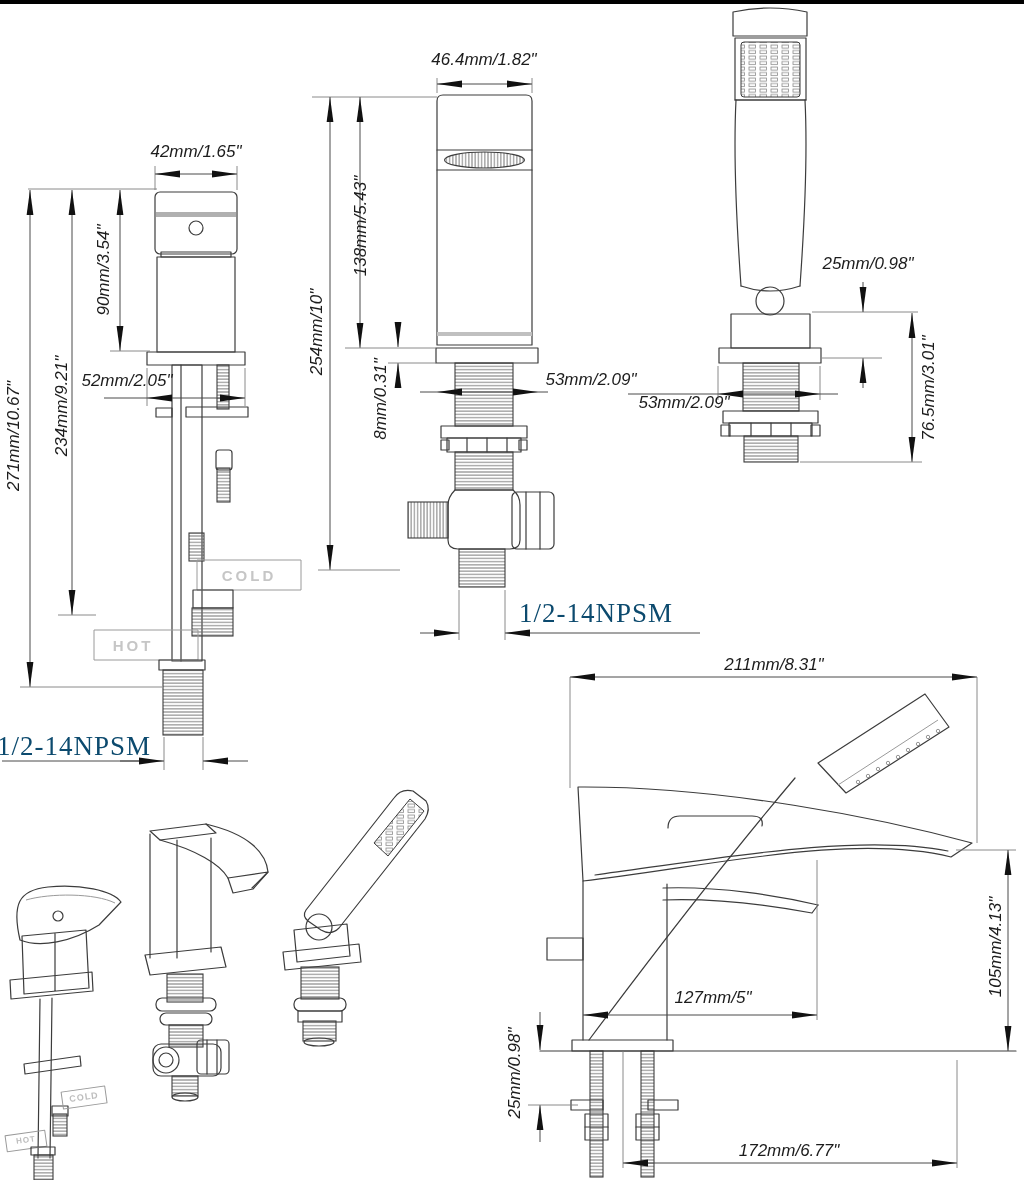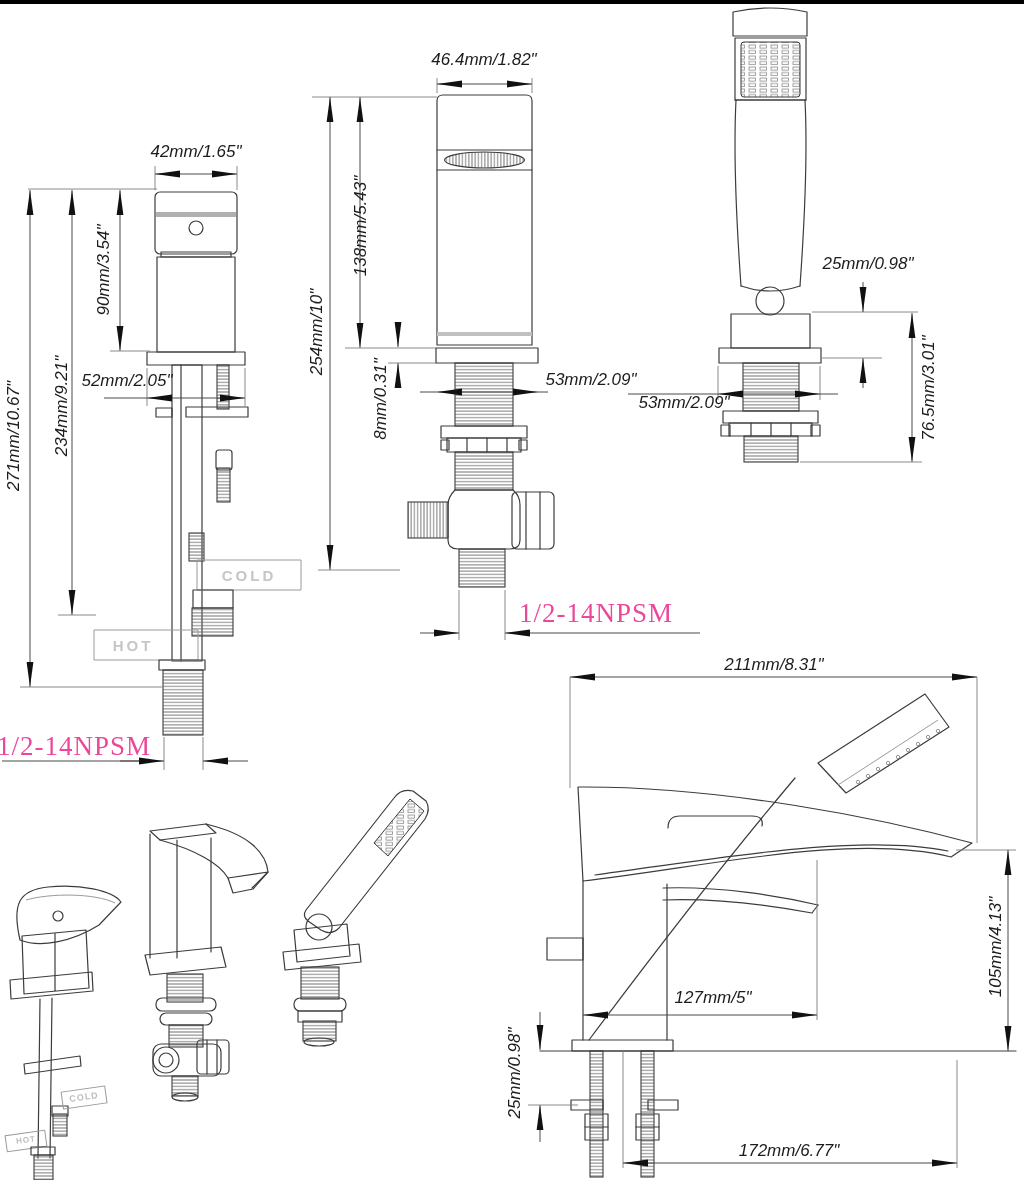--- a/index.html
+++ b/index.html
@@ -9,21 +9,21 @@
   .ln  { fill:none; stroke:#3c3c3c; stroke-width:1.2; stroke-linejoin:round; stroke-linecap:round; }
   .lt  { fill:none; stroke:#9a9a9a; stroke-width:1; stroke-linejoin:round; }
   .th  { fill:url(#thr);  stroke:#3c3c3c; stroke-width:1.1; }
   .tv  { fill:url(#thrv); stroke:#3c3c3c; stroke-width:1.1; }
   .dl  { fill:none; stroke:#4a4a4a; stroke-width:1; }
   .xl  { fill:none; stroke:#7d7d7d; stroke-width:0.9; }
   .lbl { position:absolute; white-space:nowrap; color:#1c1c1c;
          font-style:italic; font-size:17px; font-weight:400;
          transform:translate(-50%,-50%); }
   .lbl.rot { transform:translate(-50%,-50%) rotate(-90deg); }
-  .npsm { position:absolute; white-space:nowrap; color:#ec4899;
+  .npsm { position:absolute; white-space:nowrap; color:#0c4a6e;
           font-family:"Liberation Serif", serif; font-style:normal;
           font-size:27px; letter-spacing:1px; transform:translate(-50%,-50%); }
   .tag { position:absolute; white-space:nowrap; color:#c6c6c6; font-weight:700;
          letter-spacing:3px; font-size:15px; transform:translate(-50%,-50%); }
   .tag3d { position:absolute; white-space:nowrap; color:#bdbdbd; font-weight:700;
            letter-spacing:1px; font-size:9px; transform:translate(-50%,-50%) rotate(-8deg); }
   .topbar { position:absolute; left:0; top:0; width:1024px; height:4px; background:#000; }
 </style>
 </head>
 <body>

